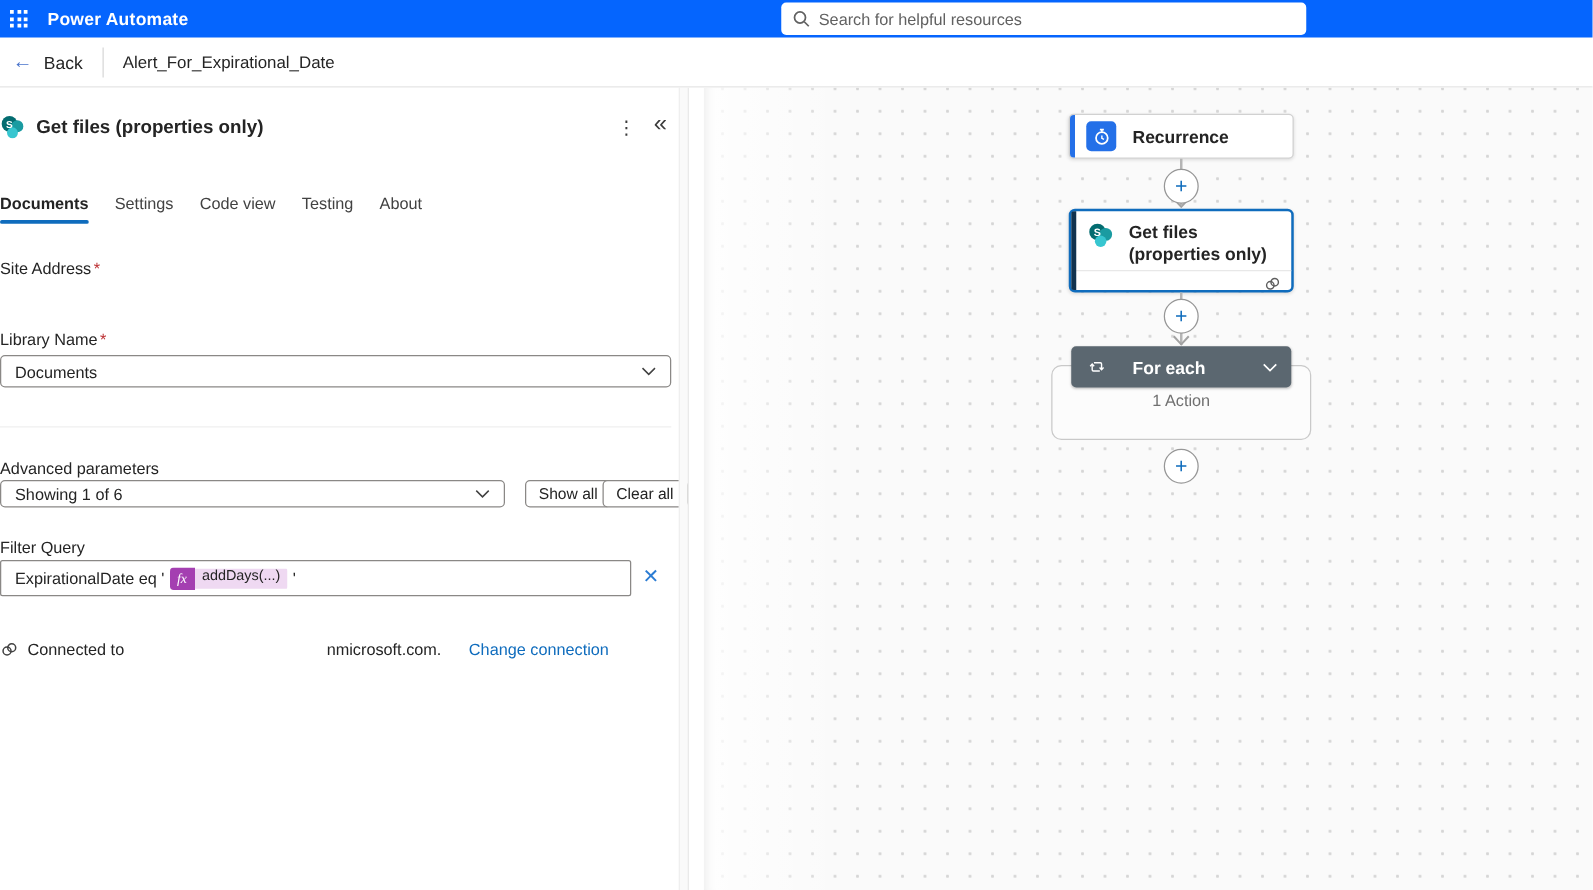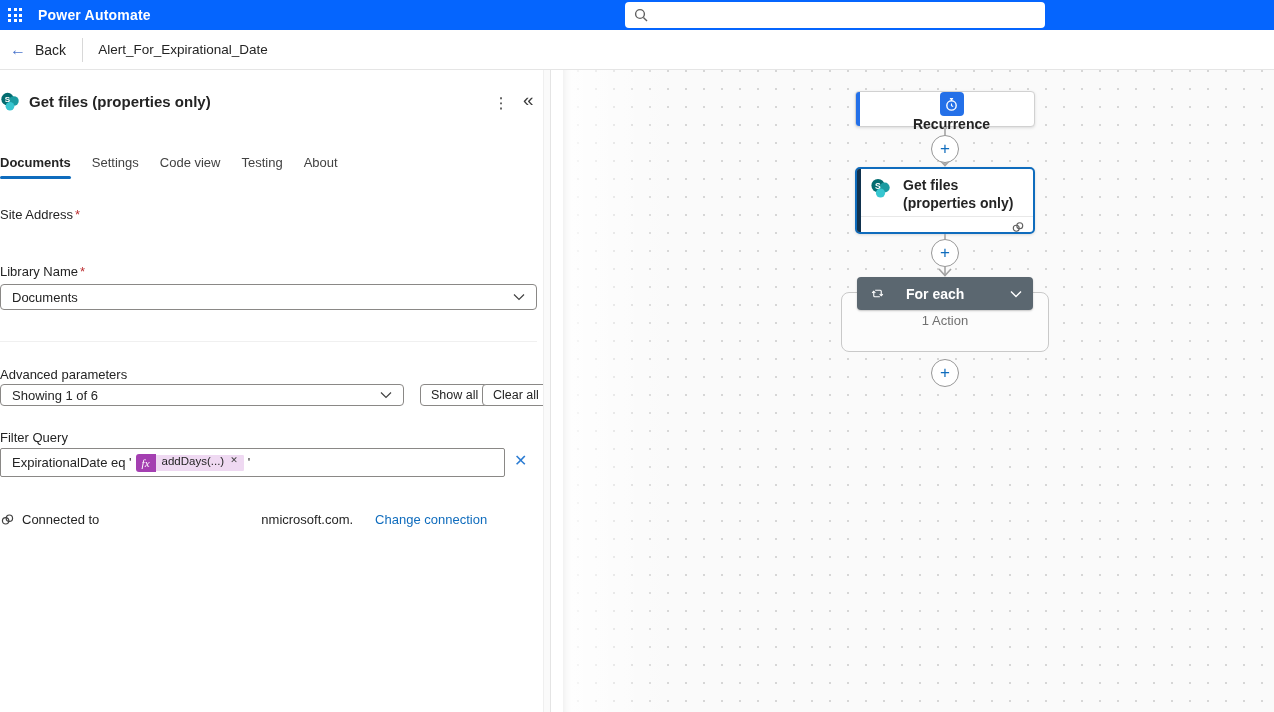--- a/index.html
+++ b/index.html
@@ -54,38 +54,38 @@
     background:#fff;font-size:12.5px;color:#242424;display:flex;align-items:center;cursor:pointer;}
   .fq{position:absolute;top:378px;left:0;width:505px;height:29px;border:1px solid #8a8886;
     border-radius:2px;display:flex;align-items:center;padding:0 11px;font-size:13px;
     color:#242424;background:#fff;cursor:text;}
   .token{display:inline-flex;align-items:center;height:18px;border-radius:3px;
     overflow:hidden;margin:0 4px;cursor:pointer;}
   .token-fx{width:20px;height:18px;background:#a43fb1;color:#fff;font-style:italic;
     font-size:11px;display:flex;align-items:center;justify-content:center;
     font-family:"Liberation Serif",serif;}
   .token-body{background:#efd9f2;height:16px;display:flex;gap:6px;
-    padding:0 6px;font-size:11.5px;color:#242424;}
+    padding:0 6px;font-size:11.5px;color:#242424;flex-direction:column;}
   .token-x{font-size:9px;color:#424242;cursor:pointer;}
   .fq-clear{position:absolute;left:514px;top:381px;font-size:16px;color:#2b7cd3;cursor:pointer;}
   .conn{position:absolute;top:442px;left:0;display:flex;align-items:center;font-size:13px;color:#242424;}
   .conn-label{margin-left:7px;}
   .acct{margin-left:162px;}
   .chg{margin-left:22px;color:#0f6cbd;cursor:pointer;}
 
   
   .canvas{position:absolute;left:563px;top:70px;right:0;bottom:0;background-color:#fafafa;
     background-image:linear-gradient(to right,rgba(255,255,255,.85),rgba(255,255,255,0) 110px),
       radial-gradient(circle,#d6d6d6 1px,transparent 1.4px);
     background-size:100% 100%,18px 18px;background-position:0 0,6px 10px;
     box-shadow:inset 10px 0 10px -10px rgba(0,0,0,.10);}
   .node{position:absolute;background:#fff;border:1px solid #d1d1d1;border-radius:4px;
     box-shadow:0 1px 3px rgba(0,0,0,.13);cursor:pointer;}
   .accent{position:absolute;left:0;top:0;bottom:0;width:4px;border-radius:3px 0 0 3px;}
-  .rec{left:292px;top:21px;width:180px;height:36px;display:flex;align-items:center;flex-direction:column;}
+  .rec{left:292px;top:21px;width:180px;height:36px;display:flex;align-items:center;}
   .rec .accent{background:#2470e8;}
   .rec-icon{width:24px;height:24px;border-radius:4px;background:#2470e8;margin-left:13px;
     display:flex;align-items:center;justify-content:center;flex:none;}
   .rec-title{margin-left:13px;font-size:14px;font-weight:700;color:#242424;}
   .gf{left:292px;top:97px;width:180px;height:67px;border:2px solid #0f6cbd;border-radius:5px;}
   .gf .accent{background:#11324e;border-radius:2px 0 0 2px;}
   .gf-top{display:flex;align-items:flex-start;padding:7px 6px 4px 13px;}
   .gf-title{margin-left:13px;font-size:14px;font-weight:700;color:#242424;line-height:1.3;}
   .gf-footer{border-top:1px solid #e8e8e8;height:21px;display:flex;align-items:center;
     justify-content:flex-end;padding-right:8px;}
@@ -126,20 +126,21 @@
       <span></span>
       <span></span>
       <span></span>
   </div>
   <div class="app-title">Power Automate</div>
   <div class="searchbox">
     <svg width="14" height="14" viewBox="0 0 14 14" fill="none" stroke="#616161" stroke-width="1.4">
       <circle cx="6" cy="6" r="4.4"></circle>
         <path d="M9.4 9.4 L13 13"></path>
     </svg>
+    <input placeholder="Search for helpful resources" style="">
   </div>
 </div>
 
 <div class="navbar">
   <div class="back">
     <span class="back-arrow">←</span>
     <span>Back</span>
   </div>
   <div class="vdiv"></div>
   <div class="flowname">Alert_For_Expirational_Date</div>

